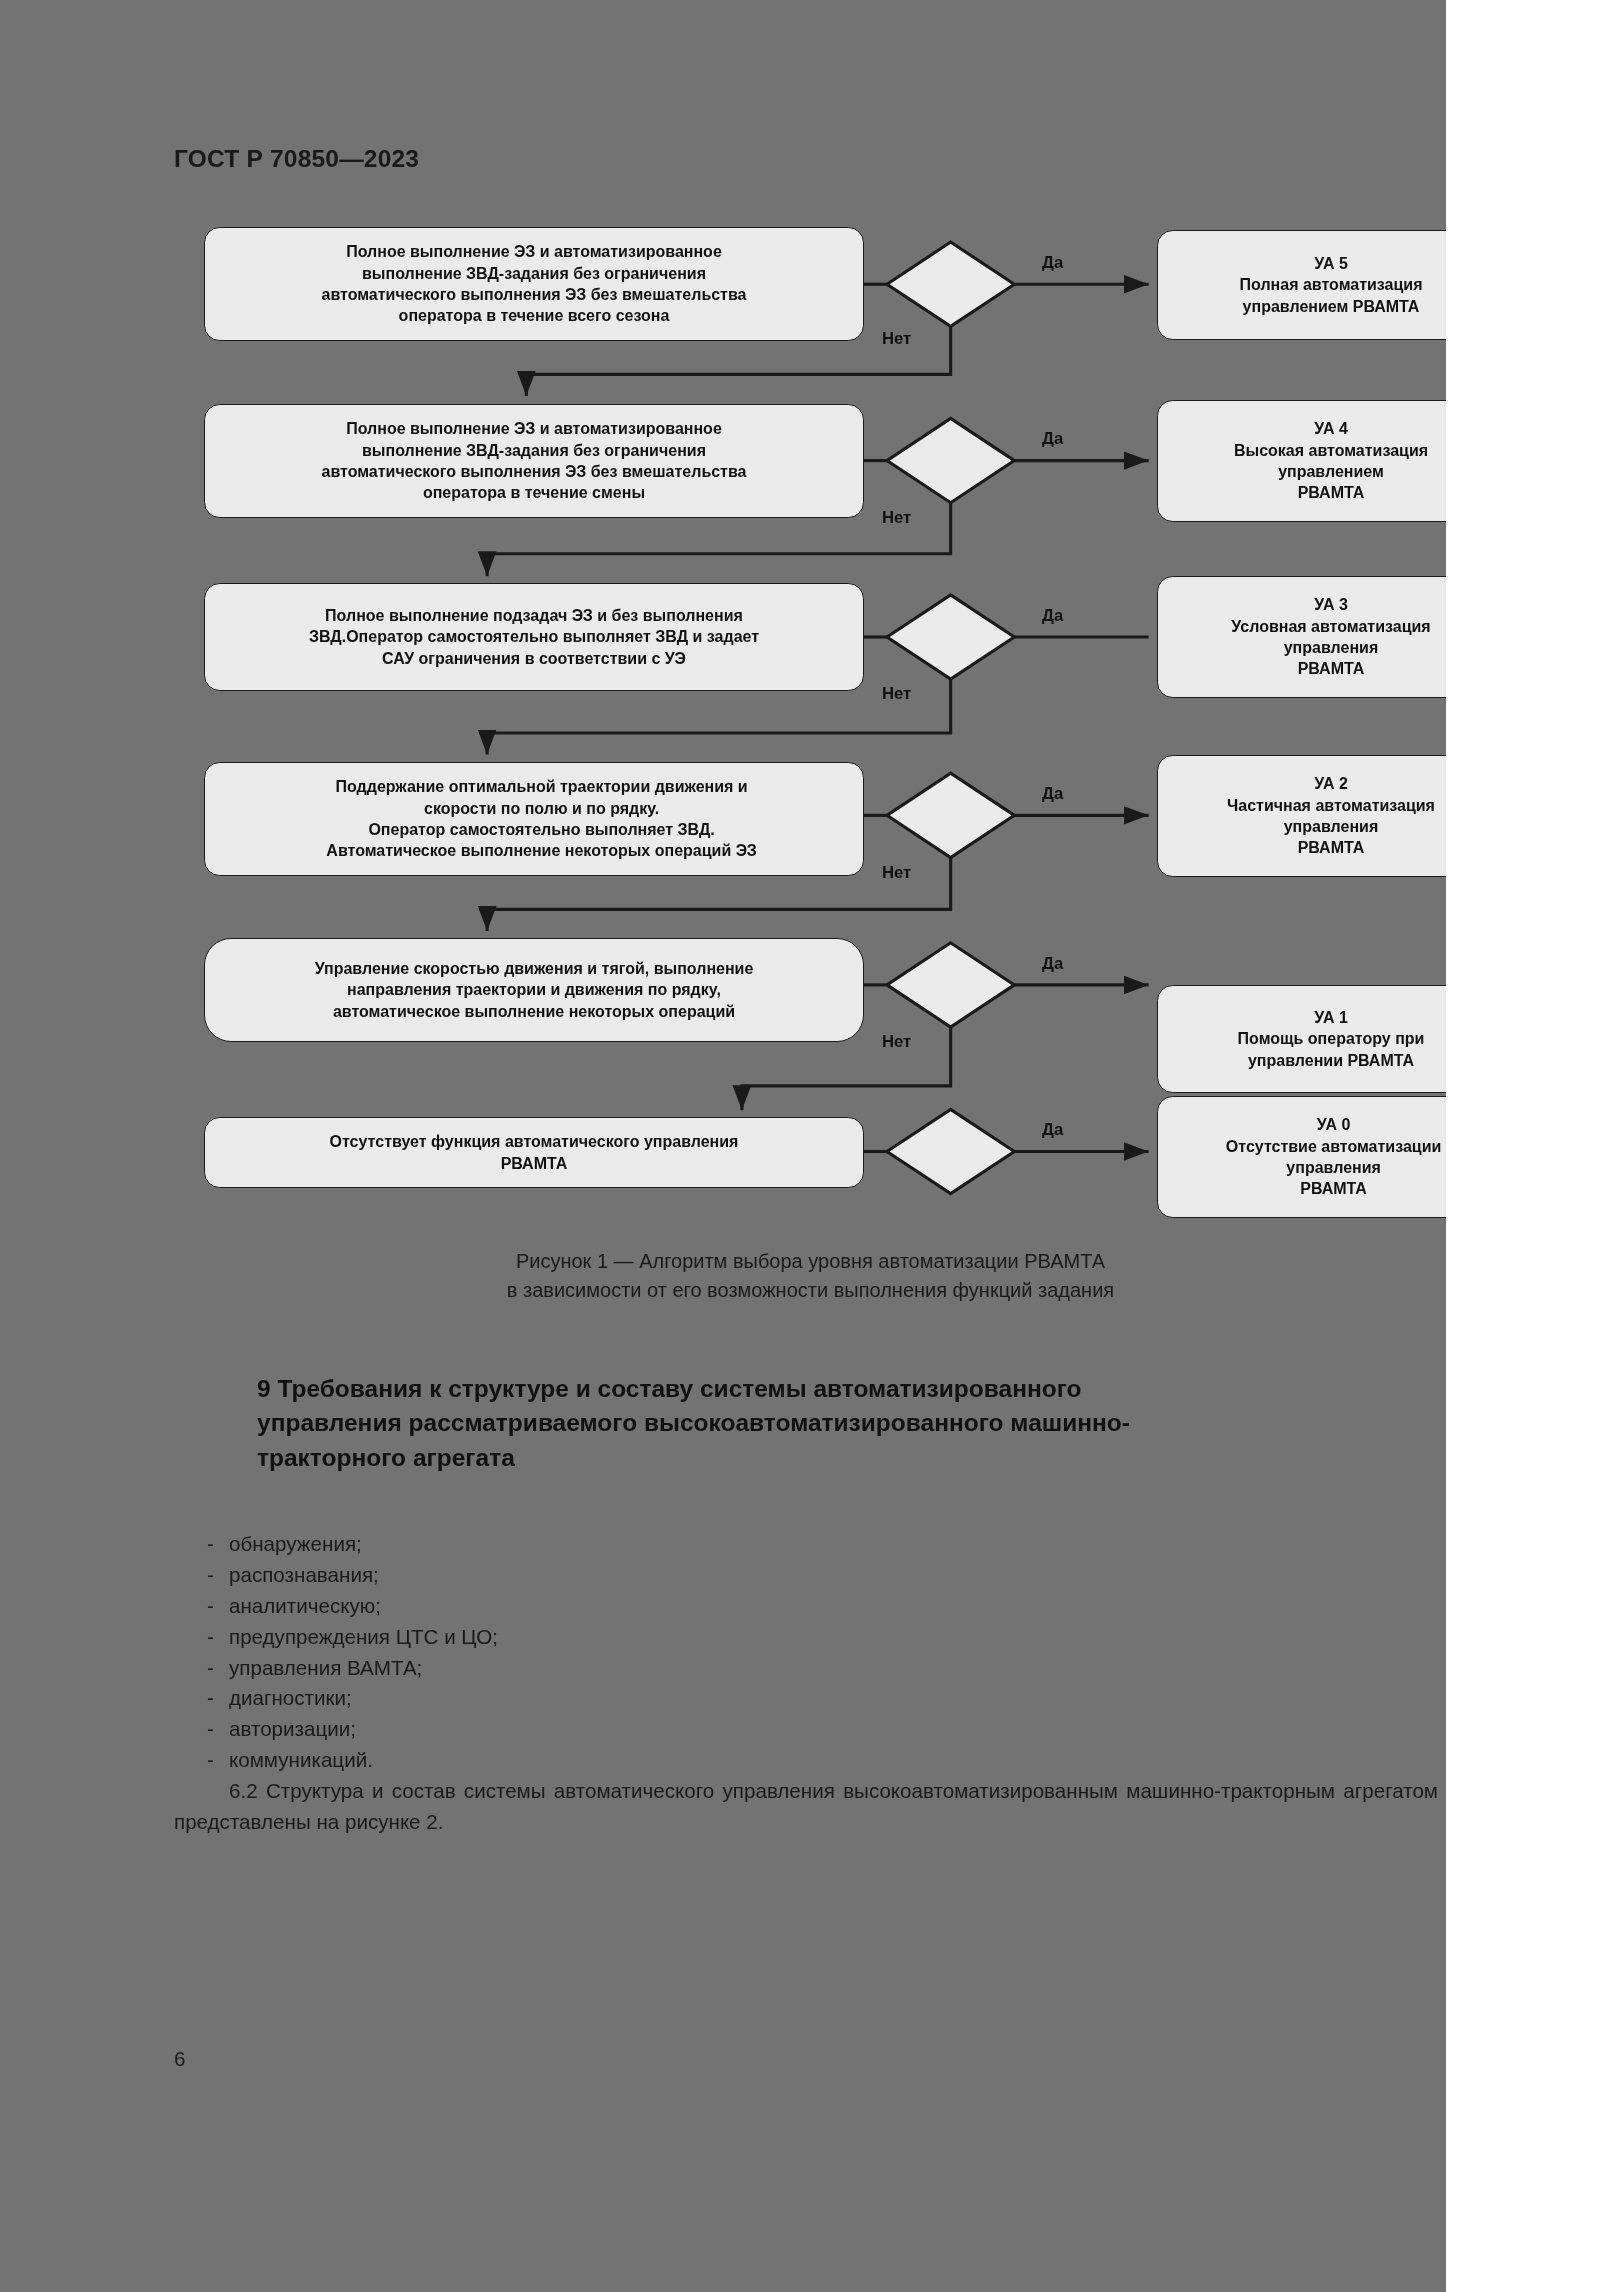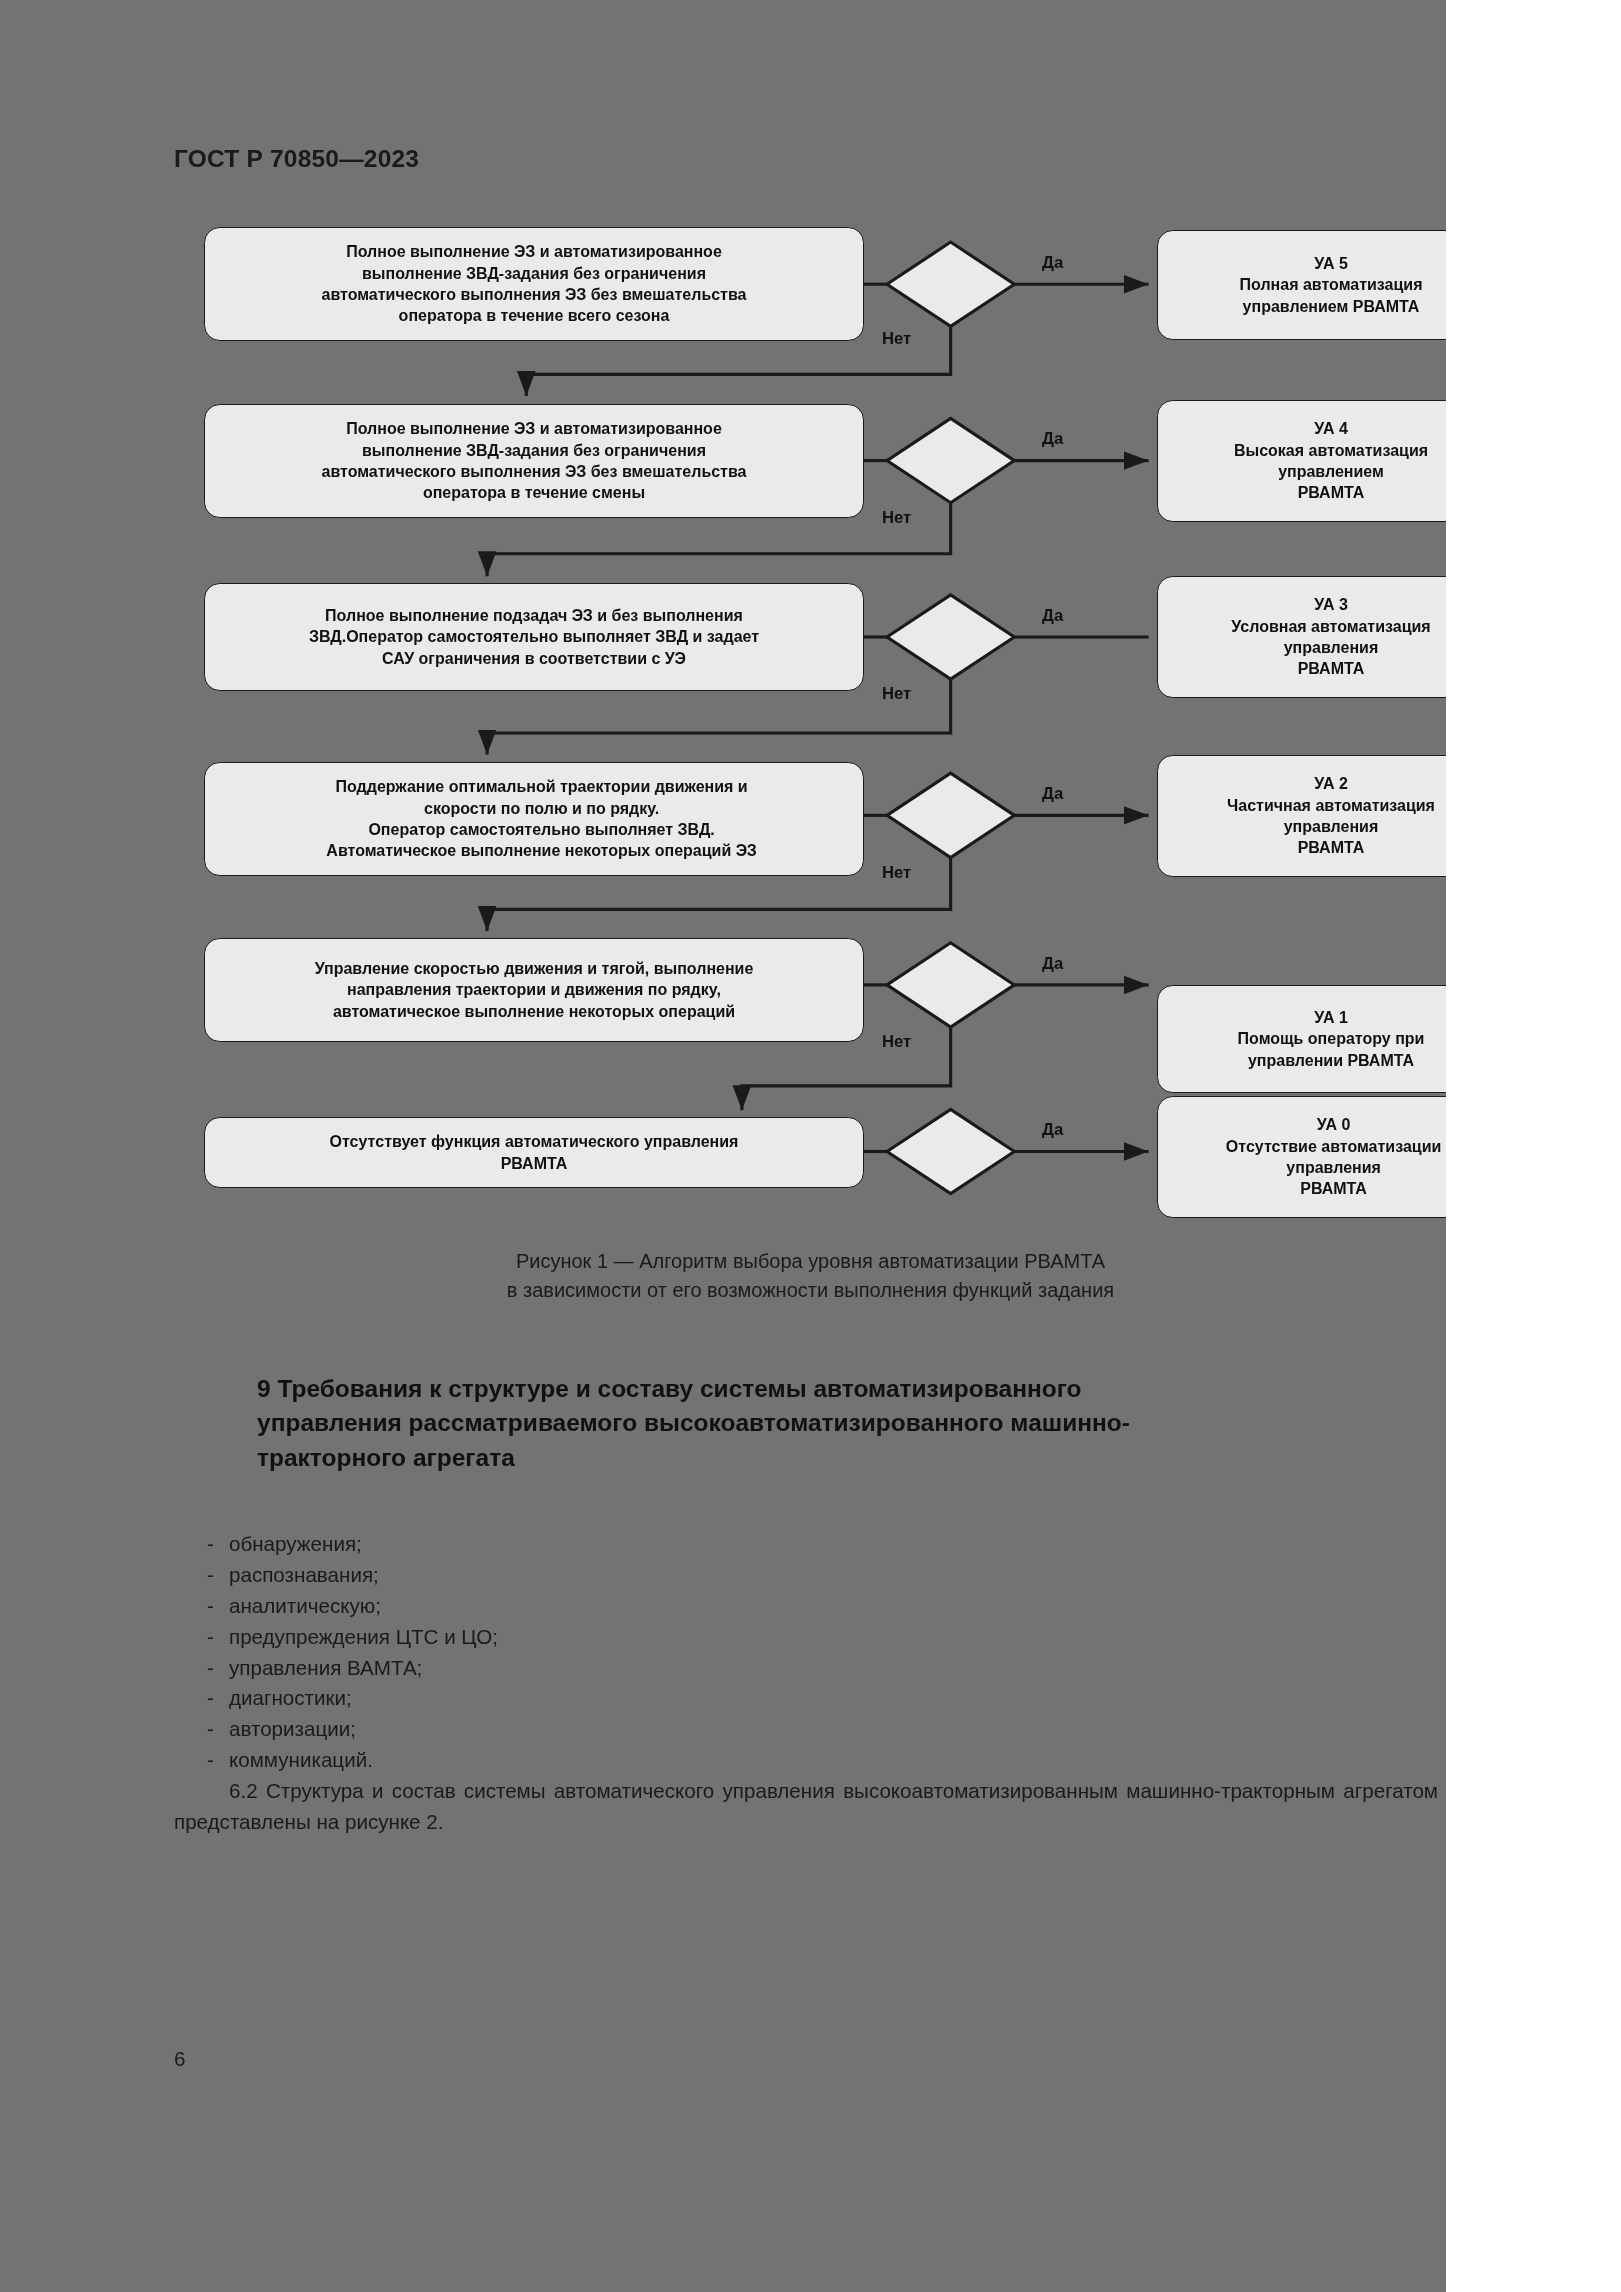--- a/index.html
+++ b/index.html
@@ -218,21 +218,21 @@
 
     <div class="node node-left" style="top:762px; height:114px;padding-left:25px;">
       <div>
         <div>Поддержание оптимальной траектории движения и</div>
         <div>скорости по полю и по рядку.</div>
         <div>Оператор самостоятельно выполняет ЗВД.</div>
         <div>Автоматическое выполнение некоторых операций ЭЗ</div>
       </div>
     </div>
 
-    <div class="node node-left" style="top:938px; height:104px;">
+    <div class="node node-left" style="top:938px; height:104px;border-radius:27px;">
       <div>
         <div>Управление скоростью движения и тягой, выполнение</div>
         <div>направления траектории и движения по рядку,</div>
         <div>автоматическое выполнение некоторых операций</div>
       </div>
     </div>
 
     <div class="node node-left" style="top:1117px; height:71px;">
       <div>
         <div>Отсутствует функция автоматического управления</div>

